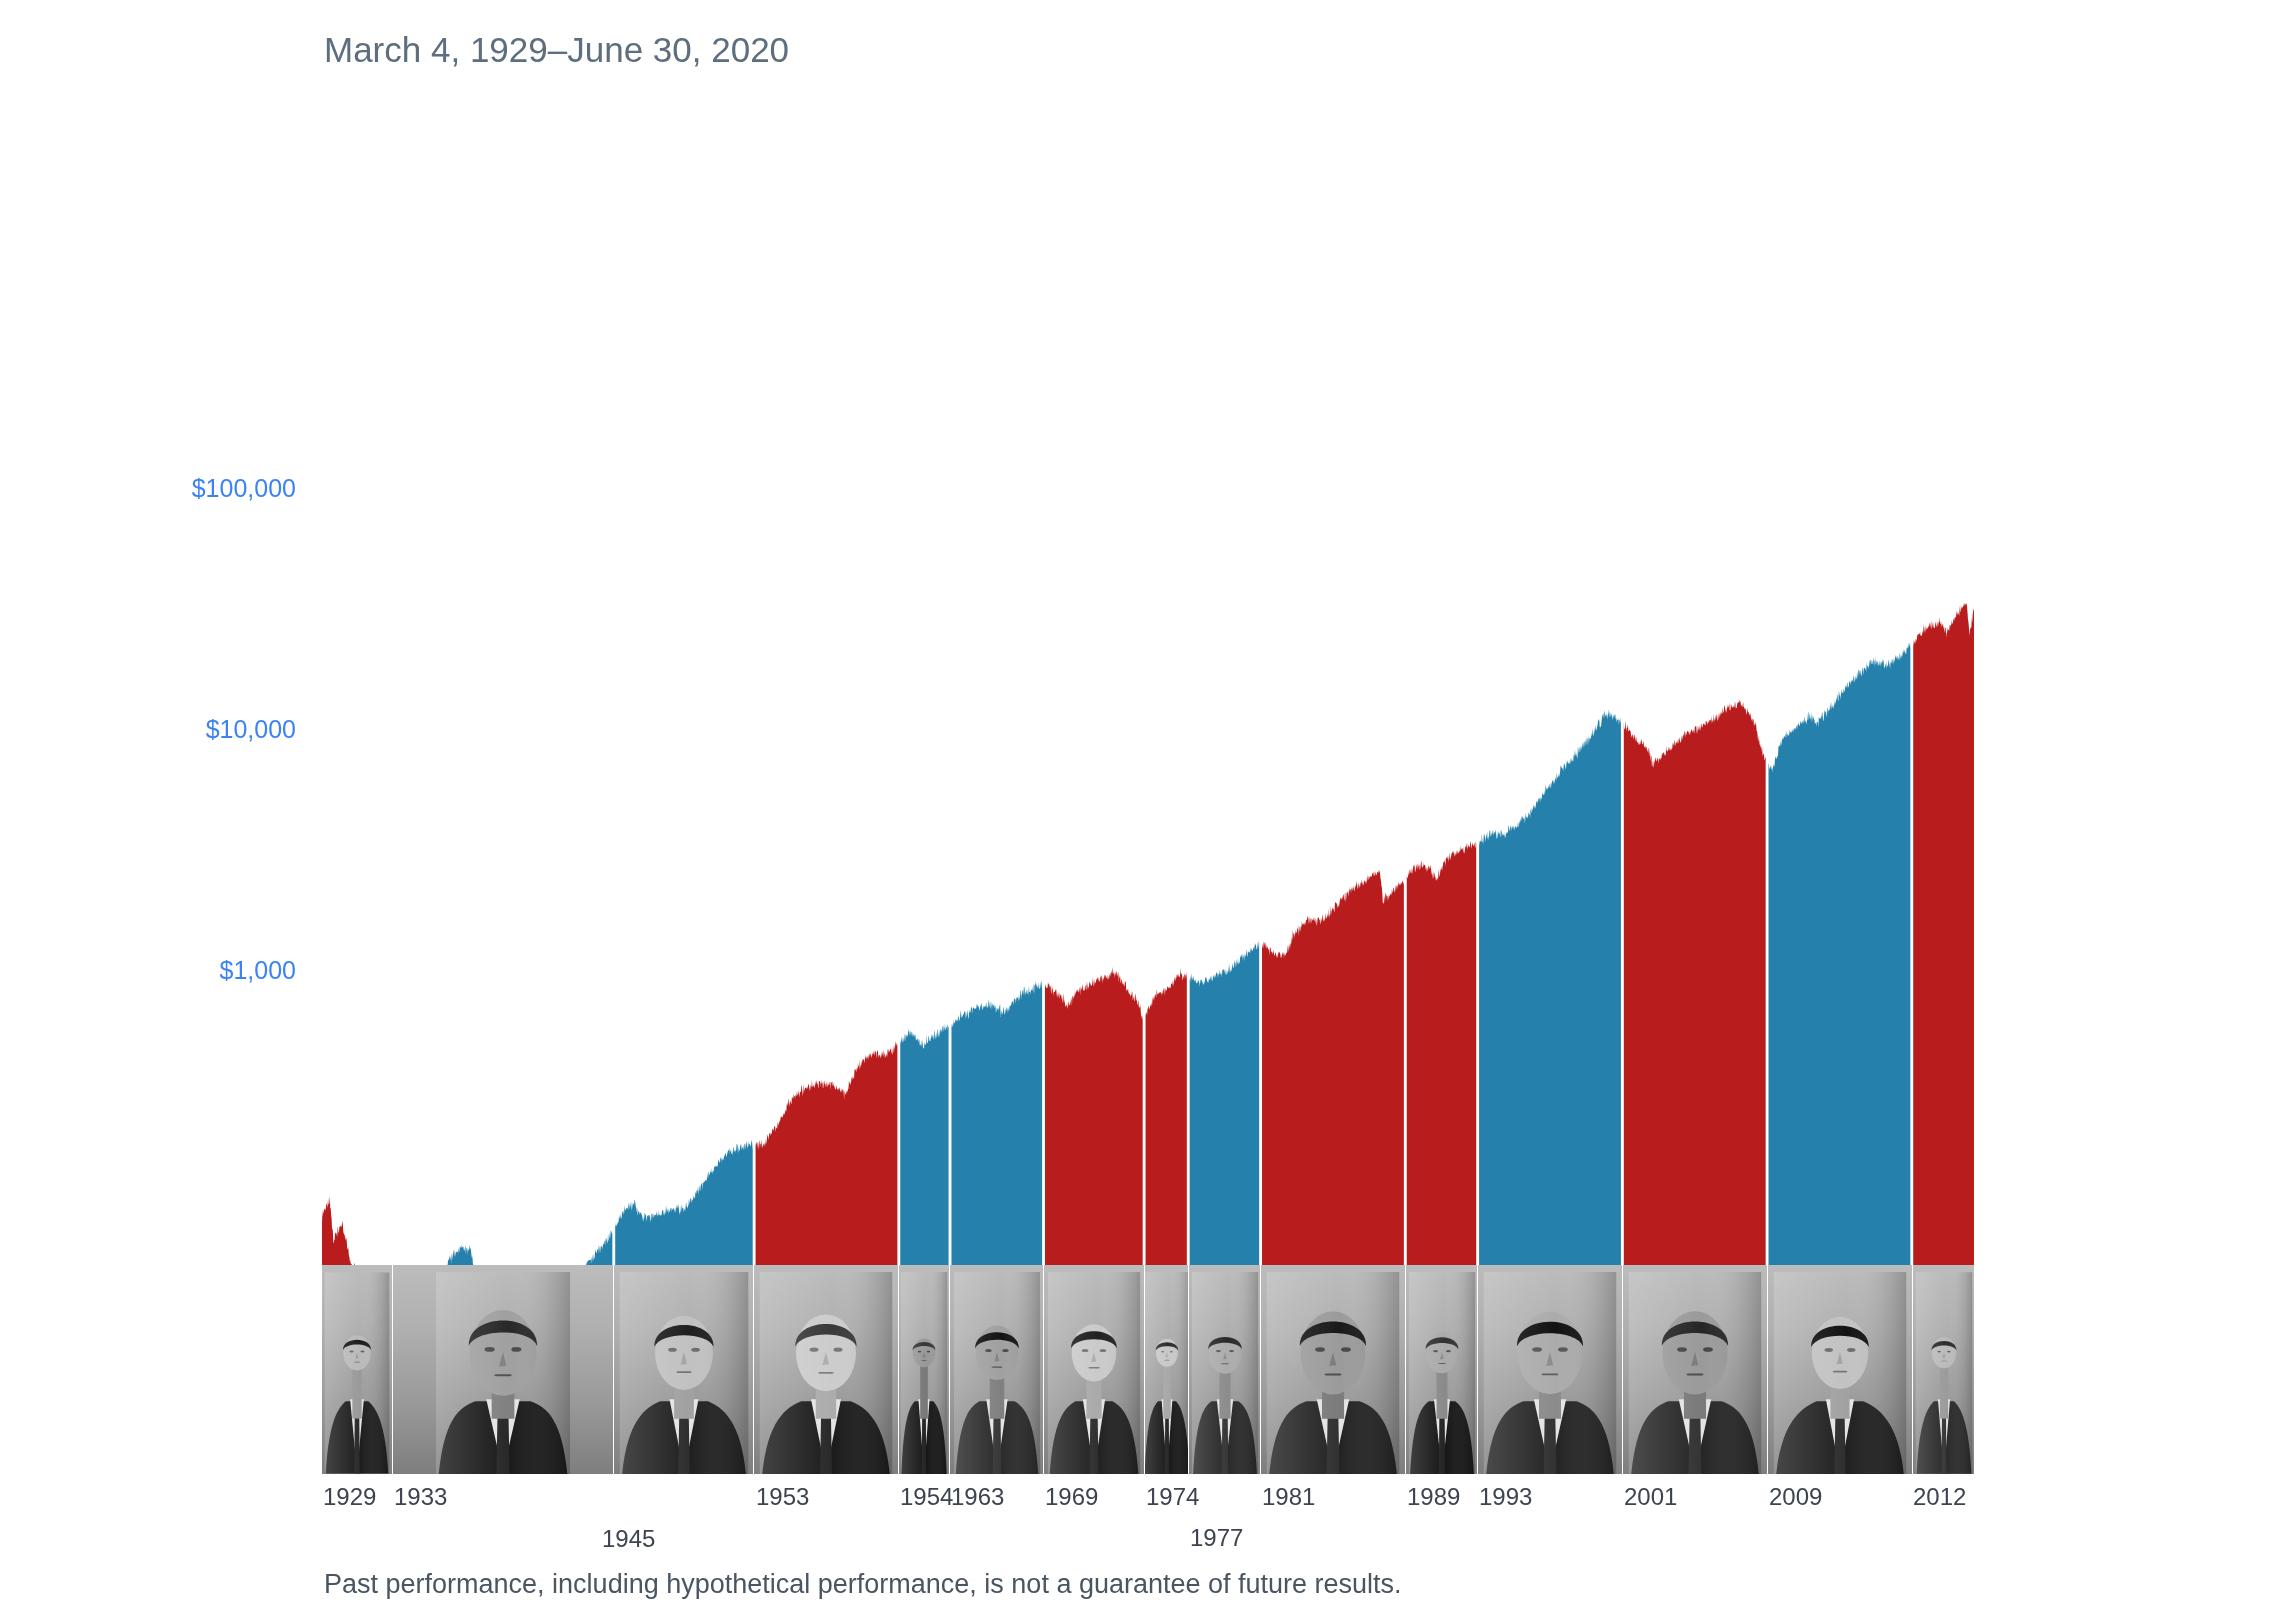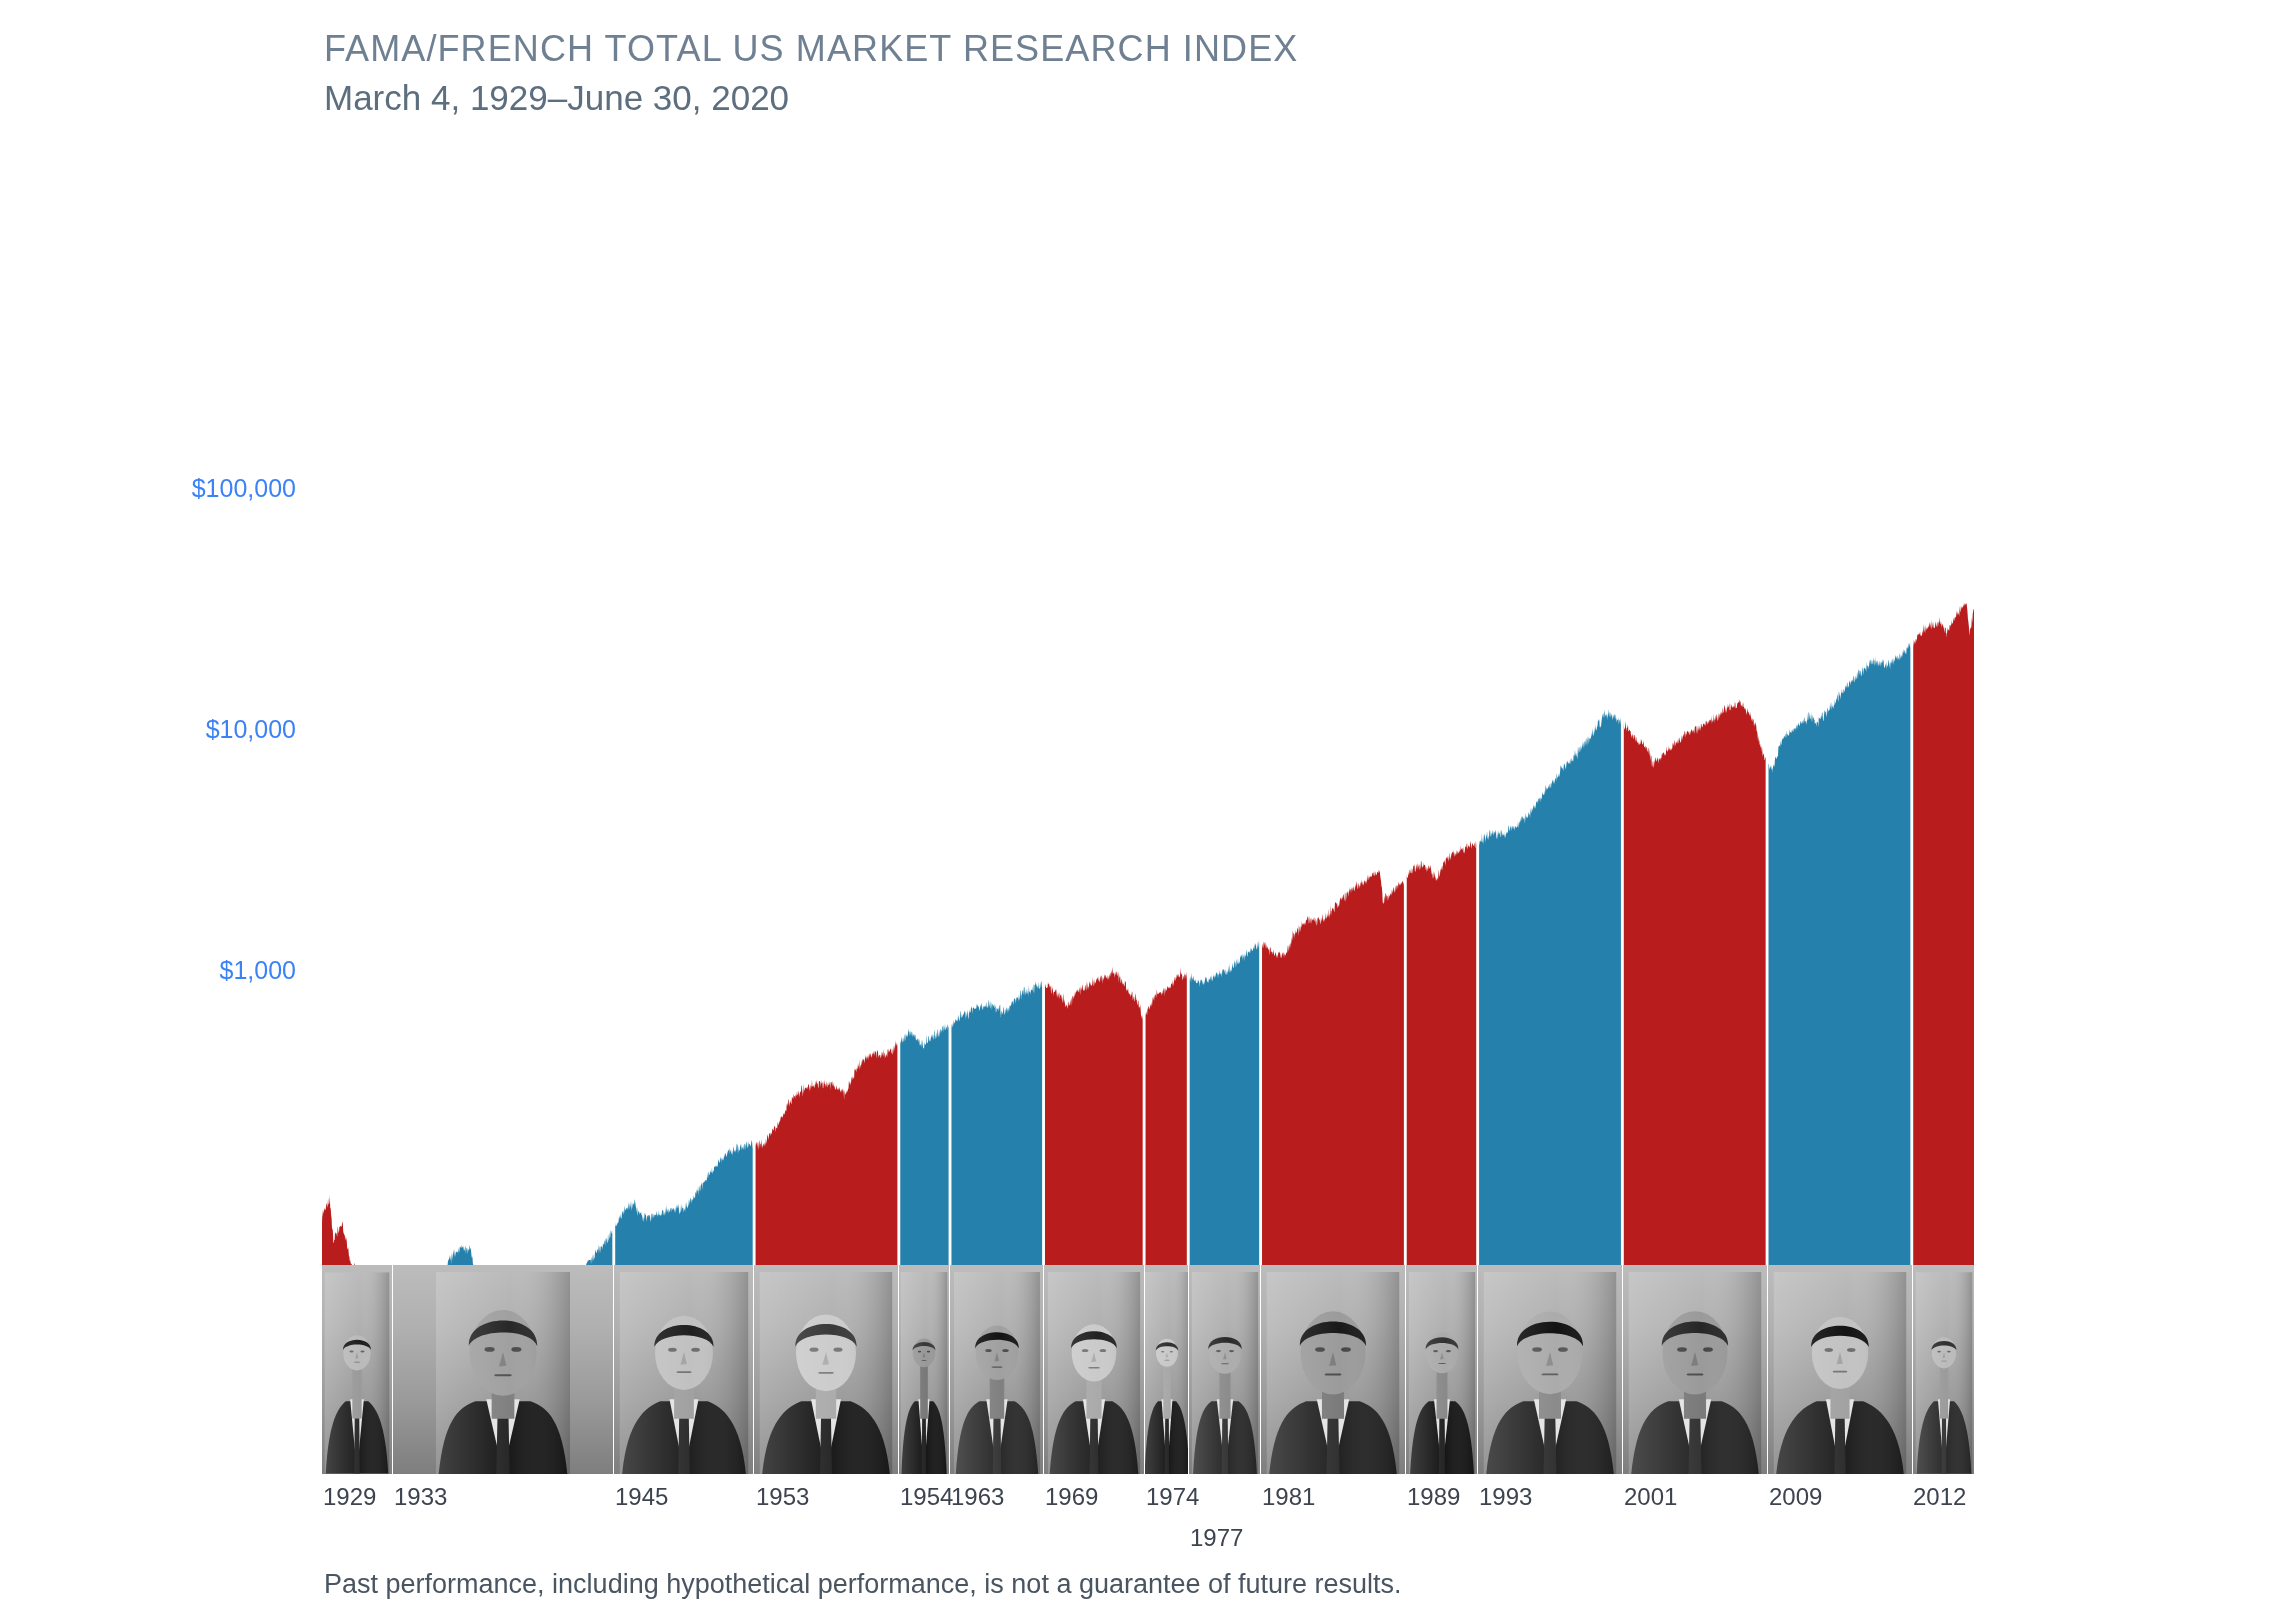--- a/index.html
+++ b/index.html
@@ -115,21 +115,20 @@
     top: 1569px;
     color: #4a5562;
     font-size: 27px;
     white-space: nowrap;
   }
 </style>
 </head>
 <body>
 
 <div id="title-block">
-  <div class="title-line-2">FAMA/FRENCH TOTAL US MARKET RESEARCH INDEX</div>
   <div class="title-line-3">March 4, 1929–June 30, 2020</div>
 </div>
 
 <div id="chart-area">
   <svg id="plot-svg" viewBox="0 0 1845 1124" preserveAspectRatio="none">
       <path d="M 0.00 1124 L 0.00 1075.05 L 0.49 1059.84 L 0.97 1068.19 L 1.46 1059.89 L 1.94 1064.46 L 2.43 1060.10 L 2.91 1058.12 L 3.40 1060.61 L 3.88 1060.22 L 4.37 1057.88 L 4.86 1053.85 L 5.34 1052.50 L 5.83 1058.28 L 6.31 1054.17 L 6.80 1047.25 L 7.28 1054.54 L 7.77 1053.27 L 8.25 1052.51 L 8.74 1043.94 L 9.23 1058.78 L 9.71 1058.11 L 10.20 1066.65 L 10.68 1069.39 L 11.17 1081.34 L 11.65 1081.06 L 12.14 1084.40 L 12.62 1096.65 L 13.11 1097.29 L 13.59 1093.69 L 14.08 1093.88 L 14.57 1084.86 L 15.05 1086.08 L 15.54 1086.76 L 16.02 1085.86 L 16.51 1088.37 L 16.99 1090.36 L 17.48 1078.16 L 17.96 1081.99 L 18.45 1085.46 L 18.94 1085.65 L 19.42 1079.41 L 19.91 1079.08 L 20.39 1078.38 L 20.88 1078.24 L 21.36 1077.83 L 21.85 1079.78 L 22.33 1075.60 L 22.82 1072.52 L 23.31 1076.91 L 23.79 1085.02 L 24.28 1086.24 L 24.76 1088.35 L 25.25 1087.55 L 25.73 1092.03 L 26.22 1094.51 L 26.70 1089.42 L 27.19 1092.55 L 27.68 1095.42 L 28.16 1103.61 L 28.65 1104.06 L 29.13 1101.33 L 29.62 1105.79 L 30.10 1111.73 L 30.59 1112.58 L 31.07 1117.66 L 31.56 1116.14 L 32.04 1120.05 L 32.53 1120.04 L 33.02 1120.98 L 33.50 1121.84 L 33.99 1123.20 L 34.47 1125.98 L 34.96 1122.45 L 35.44 1129.95 L 35.93 1121.83 L 36.41 1119.38 L 36.90 1122.17 L 37.39 1125.41 L 37.87 1131.62 L 38.36 1128.53 L 38.84 1130.77 L 39.33 1129.11 L 39.81 1130.33 L 40.30 1130.75 L 40.78 1135.25 L 41.27 1131.85 L 41.76 1136.25 L 42.24 1133.98 L 42.73 1132.45 L 43.21 1133.54 L 43.70 1127.78 L 44.18 1132.49 L 44.67 1134.92 L 45.15 1136.83 L 45.64 1135.43 L 46.12 1136.70 L 46.61 1143.56 L 47.10 1147.40 L 47.58 1149.97 L 48.07 1147.53 L 48.55 1150.45 L 49.04 1153.92 L 49.52 1160.85 L 50.01 1164.94 L 50.49 1164.83 L 50.98 1165.45 L 51.47 1170.63 L 51.95 1177.06 L 52.44 1173.43 L 52.92 1180.74 L 53.41 1185.45 L 53.89 1182.96 L 54.38 1188.03 L 54.86 1200.73 L 55.35 1192.91 L 55.84 1199.66 L 56.32 1201.02 L 56.81 1201.78 L 57.29 1203.01 L 57.78 1199.97 L 58.26 1205.73 L 58.75 1209.01 L 59.23 1204.78 L 59.72 1211.01 L 60.21 1216.39 L 60.69 1211.02 L 61.18 1215.37 L 61.66 1218.13 L 62.15 1217.25 L 62.63 1225.94 L 63.12 1225.89 L 63.60 1227.07 L 64.09 1229.11 L 64.57 1235.93 L 65.06 1233.93 L 65.55 1236.38 L 66.03 1234.22 L 66.52 1239.05 L 67.00 1238.22 L 67.49 1242.54 L 67.97 1241.54 L 68.46 1230.94 L 68.94 1231.38 L 69.43 1227.91 L 69.92 1231.52 L 70.40 1226.91 L 70.89 1222.85 L 71.37 1223.58 L 71.86 1217.47 L 72.34 1215.62 L 72.83 1215.95 L 73.31 1213.82 L 73.80 1211.74 L 74.29 1204.87 L 74.77 1208.62 L 75.26 1204.17 L 75.74 1203.03 L 76.23 1205.59 L 76.71 1207.48 L 77.20 1201.20 L 77.68 1199.12 L 78.17 1203.52 L 78.66 1208.03 L 79.14 1208.55 L 79.39 1124 Z" fill="#b81c1c"></path>
       <path d="M 79.39 1124 L 79.63 1207.29 L 80.11 1199.00 L 80.60 1197.55 L 81.08 1195.37 L 81.57 1189.23 L 82.05 1189.92 L 82.54 1192.40 L 83.03 1186.79 L 83.51 1182.78 L 84.00 1178.90 L 84.48 1174.63 L 84.97 1175.19 L 85.45 1171.29 L 85.94 1167.27 L 86.42 1162.26 L 86.91 1163.07 L 87.39 1159.60 L 87.88 1156.64 L 88.37 1154.15 L 88.85 1148.49 L 89.34 1151.37 L 89.82 1155.28 L 90.31 1148.11 L 90.79 1146.63 L 91.28 1148.34 L 91.76 1155.73 L 92.25 1151.44 L 92.74 1156.81 L 93.22 1146.79 L 93.71 1158.01 L 94.19 1151.63 L 94.68 1151.90 L 95.16 1157.34 L 95.65 1148.38 L 96.13 1157.47 L 96.62 1155.38 L 97.11 1159.38 L 97.59 1162.68 L 98.08 1155.18 L 98.56 1161.02 L 99.05 1154.40 L 99.53 1156.86 L 100.02 1159.81 L 100.50 1152.07 L 100.99 1153.61 L 101.47 1162.89 L 101.96 1162.74 L 102.45 1165.55 L 102.93 1159.06 L 103.42 1155.71 L 103.90 1155.93 L 104.39 1159.56 L 104.87 1155.76 L 105.36 1165.37 L 105.84 1160.56 L 106.33 1160.59 L 106.82 1161.65 L 107.30 1164.20 L 107.79 1164.72 L 108.27 1160.58 L 108.76 1164.71 L 109.24 1162.58 L 109.73 1167.96 L 110.21 1162.41 L 110.70 1163.14 L 111.19 1167.18 L 111.67 1162.69 L 112.16 1161.73 L 112.64 1158.00 L 113.13 1160.30 L 113.61 1165.41 L 114.10 1159.29 L 114.58 1161.21 L 115.07 1160.01 L 115.56 1158.49 L 116.04 1159.26 L 116.53 1154.20 L 117.01 1157.50 L 117.50 1156.88 L 117.98 1155.76 L 118.47 1155.85 L 118.95 1152.11 L 119.44 1149.75 L 119.92 1147.42 L 120.41 1147.72 L 120.90 1146.81 L 121.38 1148.31 L 121.87 1148.49 L 122.35 1147.04 L 122.84 1148.98 L 123.32 1147.32 L 123.81 1145.03 L 124.29 1146.43 L 124.78 1149.99 L 125.27 1142.71 L 125.75 1142.39 L 126.24 1140.09 L 126.72 1148.26 L 127.21 1141.85 L 127.69 1144.03 L 128.18 1142.00 L 128.66 1135.98 L 129.15 1143.69 L 129.64 1138.56 L 130.12 1137.89 L 130.61 1139.27 L 131.09 1135.61 L 131.58 1132.80 L 132.06 1129.37 L 132.55 1138.89 L 133.03 1134.87 L 133.52 1128.31 L 134.01 1127.12 L 134.49 1124.47 L 134.98 1125.04 L 135.46 1131.66 L 135.95 1132.00 L 136.43 1131.67 L 136.92 1128.10 L 137.40 1121.97 L 137.89 1121.71 L 138.38 1125.30 L 138.86 1122.95 L 139.35 1122.47 L 139.83 1123.76 L 140.32 1121.15 L 140.80 1116.26 L 141.29 1116.84 L 141.77 1114.82 L 142.26 1114.33 L 142.74 1110.67 L 143.23 1116.66 L 143.72 1111.13 L 144.20 1120.75 L 144.69 1111.60 L 145.17 1108.10 L 145.66 1116.06 L 146.14 1111.06 L 146.63 1104.53 L 147.11 1107.99 L 147.60 1112.92 L 148.09 1103.37 L 148.57 1112.94 L 149.06 1109.37 L 149.54 1106.91 L 150.03 1107.51 L 150.51 1106.78 L 151.00 1106.96 L 151.48 1106.97 L 151.97 1109.44 L 152.46 1102.01 L 152.94 1106.55 L 153.43 1106.87 L 153.91 1101.26 L 154.40 1101.26 L 154.88 1103.11 L 155.37 1098.89 L 155.85 1102.13 L 156.34 1102.52 L 156.83 1101.75 L 157.31 1101.12 L 157.80 1105.80 L 158.28 1099.40 L 158.77 1105.41 L 159.25 1105.93 L 159.74 1100.94 L 160.22 1101.00 L 160.71 1109.63 L 161.19 1102.38 L 161.68 1102.80 L 162.17 1110.21 L 162.65 1103.24 L 163.14 1103.82 L 163.62 1105.32 L 164.11 1106.00 L 164.59 1102.59 L 165.08 1099.30 L 165.56 1104.50 L 166.05 1102.46 L 166.54 1106.60 L 167.02 1111.64 L 167.51 1114.28 L 167.99 1111.68 L 168.48 1119.79 L 168.96 1122.78 L 169.45 1120.98 L 169.93 1129.74 L 170.42 1132.58 L 170.91 1130.04 L 171.39 1131.34 L 171.88 1137.91 L 172.36 1136.23 L 172.85 1141.04 L 173.33 1145.54 L 173.82 1148.60 L 174.30 1146.59 L 174.79 1150.70 L 175.27 1151.11 L 175.76 1160.35 L 176.25 1164.29 L 176.73 1156.25 L 177.22 1159.07 L 177.70 1157.77 L 178.19 1159.81 L 178.67 1152.72 L 179.16 1150.65 L 179.64 1151.25 L 180.13 1157.37 L 180.62 1148.33 L 181.10 1154.59 L 181.59 1149.77 L 182.07 1144.37 L 182.56 1143.92 L 183.04 1151.21 L 183.53 1142.22 L 184.01 1145.19 L 184.50 1145.69 L 184.99 1147.46 L 185.47 1144.61 L 185.96 1143.67 L 186.44 1145.20 L 186.93 1137.90 L 187.41 1141.99 L 187.90 1138.82 L 188.38 1136.21 L 188.87 1138.27 L 189.36 1133.36 L 189.84 1142.42 L 190.33 1134.40 L 190.81 1137.91 L 191.30 1138.81 L 191.78 1133.35 L 192.27 1138.20 L 192.75 1136.32 L 193.24 1139.67 L 193.72 1131.99 L 194.21 1136.86 L 194.70 1134.24 L 195.18 1134.40 L 195.67 1133.74 L 196.15 1134.92 L 196.64 1132.85 L 197.12 1136.31 L 197.61 1131.45 L 198.09 1131.54 L 198.58 1131.71 L 199.07 1136.84 L 199.55 1131.38 L 200.04 1126.70 L 200.52 1129.95 L 201.01 1134.72 L 201.49 1139.12 L 201.98 1129.70 L 202.46 1134.13 L 202.95 1136.93 L 203.44 1137.80 L 203.92 1132.06 L 204.41 1134.33 L 204.89 1132.88 L 205.38 1129.99 L 205.86 1134.20 L 206.35 1136.78 L 206.83 1131.00 L 207.32 1135.31 L 207.81 1130.10 L 208.29 1137.90 L 208.78 1136.30 L 209.26 1140.00 L 209.75 1134.78 L 210.23 1140.51 L 210.72 1136.20 L 211.20 1141.73 L 211.69 1134.84 L 212.18 1140.27 L 212.66 1138.08 L 213.15 1134.87 L 213.63 1141.01 L 214.12 1138.46 L 214.60 1145.07 L 215.09 1135.89 L 215.57 1132.93 L 216.06 1133.44 L 216.54 1136.29 L 217.03 1138.08 L 217.52 1141.00 L 218.00 1138.82 L 218.49 1136.05 L 218.97 1137.42 L 219.46 1140.28 L 219.94 1142.00 L 220.43 1138.62 L 220.91 1144.18 L 221.40 1143.53 L 221.89 1145.65 L 222.37 1147.86 L 222.86 1147.61 L 223.34 1144.77 L 223.83 1142.09 L 224.31 1141.45 L 224.80 1147.22 L 225.28 1144.43 L 225.77 1148.99 L 226.26 1145.91 L 226.74 1149.54 L 227.23 1144.69 L 227.71 1142.39 L 228.20 1147.24 L 228.68 1144.59 L 229.17 1147.83 L 229.65 1148.10 L 230.14 1145.57 L 230.63 1149.84 L 231.11 1143.55 L 231.60 1145.44 L 232.08 1145.13 L 232.57 1148.53 L 233.05 1149.17 L 233.54 1144.75 L 234.02 1154.56 L 234.51 1150.87 L 234.99 1145.64 L 235.48 1141.68 L 235.97 1141.52 L 236.45 1149.43 L 236.94 1145.73 L 237.42 1141.32 L 237.91 1150.54 L 238.39 1152.12 L 238.88 1144.03 L 239.36 1150.21 L 239.85 1150.07 L 240.34 1147.91 L 240.82 1146.93 L 241.31 1155.29 L 241.79 1149.94 L 242.28 1149.36 L 242.76 1151.45 L 243.25 1151.42 L 243.73 1155.56 L 244.22 1153.63 L 244.71 1152.49 L 245.19 1155.96 L 245.68 1151.09 L 246.16 1153.89 L 246.65 1156.11 L 247.13 1150.91 L 247.62 1156.41 L 248.10 1153.83 L 248.59 1152.25 L 249.07 1152.16 L 249.56 1154.36 L 250.05 1156.33 L 250.53 1157.11 L 251.02 1162.71 L 251.50 1154.17 L 251.99 1158.86 L 252.47 1155.55 L 252.96 1156.19 L 253.44 1160.62 L 253.93 1156.42 L 254.42 1160.43 L 254.90 1165.07 L 255.39 1160.31 L 255.87 1158.13 L 256.36 1161.81 L 256.84 1163.75 L 257.33 1161.35 L 257.81 1166.36 L 258.30 1167.70 L 258.79 1169.62 L 259.27 1164.86 L 259.76 1163.73 L 260.24 1162.70 L 260.73 1169.66 L 261.21 1172.83 L 261.70 1176.07 L 262.18 1172.86 L 262.67 1167.19 L 263.16 1170.50 L 263.64 1173.50 L 264.13 1165.31 L 264.61 1169.32 L 265.10 1169.17 L 265.58 1176.34 L 266.07 1166.11 L 266.55 1174.23 L 267.04 1168.40 L 267.53 1167.47 L 268.01 1164.36 L 268.50 1168.73 L 268.98 1164.13 L 269.47 1163.93 L 269.95 1161.57 L 270.44 1159.85 L 270.92 1155.30 L 271.41 1160.48 L 271.89 1156.48 L 272.38 1161.70 L 272.87 1162.46 L 273.35 1159.21 L 273.84 1158.66 L 274.32 1159.85 L 274.81 1153.12 L 275.29 1158.52 L 275.78 1155.30 L 276.26 1155.14 L 276.75 1152.78 L 277.24 1144.01 L 277.72 1152.32 L 278.21 1148.32 L 278.69 1149.87 L 279.18 1145.40 L 279.66 1148.04 L 280.15 1141.28 L 280.63 1142.95 L 281.12 1145.70 L 281.61 1147.03 L 282.09 1139.03 L 282.58 1143.67 L 283.06 1138.69 L 283.55 1140.51 L 284.03 1139.26 L 284.52 1132.84 L 285.00 1135.08 L 285.49 1135.76 L 285.98 1135.87 L 286.46 1133.59 L 286.95 1136.64 L 287.43 1129.43 L 287.92 1132.48 L 288.40 1125.35 L 288.89 1122.88 L 289.37 1124.32 L 289.86 1122.25 L 290.34 1127.53 L 290.83 1124.46 L 291.32 1120.73 L 291.80 1130.30 L 292.29 1122.13 L 292.77 1124.42 L 293.26 1122.01 L 293.74 1122.73 L 294.23 1121.69 L 294.71 1125.75 L 295.20 1119.85 L 295.69 1119.98 L 296.17 1118.65 L 296.66 1117.79 L 297.14 1115.55 L 297.63 1117.66 L 298.11 1116.32 L 298.60 1116.30 L 299.08 1116.09 L 299.57 1116.55 L 300.06 1115.05 L 300.54 1121.05 L 301.03 1112.17 L 301.51 1116.47 L 302.00 1109.45 L 302.48 1118.53 L 302.97 1108.84 L 303.45 1117.31 L 303.94 1114.38 L 304.42 1113.70 L 304.91 1108.00 L 305.40 1104.10 L 305.88 1107.03 L 306.37 1108.21 L 306.85 1108.33 L 307.34 1104.89 L 307.82 1104.22 L 308.31 1105.28 L 308.79 1098.70 L 309.28 1109.18 L 309.77 1104.82 L 310.25 1100.70 L 310.74 1100.61 L 311.22 1108.79 L 311.71 1099.64 L 312.19 1101.94 L 312.68 1100.77 L 313.16 1104.68 L 313.65 1099.08 L 314.14 1097.38 L 314.62 1099.16 L 315.11 1098.70 L 315.59 1094.18 L 316.08 1095.60 L 316.56 1091.44 L 317.05 1100.89 L 317.53 1091.78 L 318.02 1092.44 L 318.51 1097.09 L 318.99 1096.56 L 319.48 1086.66 L 319.96 1093.36 L 320.45 1095.46 L 320.93 1085.06 L 321.42 1092.25 L 321.90 1090.58 L 322.39 1083.29 L 322.87 1083.47 L 323.36 1085.77 L 323.85 1086.65 L 324.33 1087.16 L 324.82 1081.98 L 325.30 1086.21 L 325.79 1081.06 L 325.85 1124 Z" fill="#2581ab"></path>
       <path d="M 325.85 1124 L 326.27 1078.79 L 326.76 1081.80 L 327.24 1073.74 L 327.73 1078.48 L 328.22 1077.96 L 328.70 1078.53 L 329.19 1076.96 L 329.67 1073.91 L 330.16 1076.79 L 330.64 1074.36 L 331.13 1074.19 L 331.61 1067.92 L 332.10 1070.57 L 332.59 1065.94 L 333.07 1070.09 L 333.56 1064.36 L 334.04 1069.73 L 334.53 1069.48 L 335.01 1063.58 L 335.50 1061.29 L 335.98 1063.59 L 336.47 1065.45 L 336.96 1060.72 L 337.44 1063.73 L 337.93 1054.94 L 338.41 1059.83 L 338.90 1060.08 L 339.38 1060.58 L 339.87 1058.22 L 340.35 1058.73 L 340.84 1057.25 L 341.33 1059.98 L 341.81 1056.22 L 342.30 1051.35 L 342.78 1060.63 L 343.27 1057.53 L 343.75 1052.89 L 344.24 1057.27 L 344.72 1050.56 L 345.21 1061.46 L 345.69 1057.57 L 346.18 1050.32 L 346.67 1059.02 L 347.15 1053.45 L 347.64 1052.44 L 348.12 1054.55 L 348.61 1054.24 L 349.09 1048.06 L 349.58 1050.48 L 350.06 1053.32 L 350.55 1057.00 L 351.04 1058.52 L 351.52 1062.99 L 352.01 1056.79 L 352.49 1067.18 L 352.98 1063.37 L 353.46 1060.75 L 353.95 1062.52 L 354.43 1062.77 L 354.92 1065.76 L 355.41 1063.22 L 355.89 1063.92 L 356.38 1062.55 L 356.86 1065.67 L 357.35 1066.14 L 357.83 1068.30 L 358.32 1071.89 L 358.80 1073.38 L 359.29 1068.60 L 359.78 1070.15 L 360.26 1064.58 L 360.75 1063.35 L 361.23 1065.90 L 361.72 1065.88 L 362.20 1069.06 L 362.69 1073.47 L 363.17 1067.29 L 363.66 1066.87 L 364.14 1065.85 L 364.63 1065.96 L 365.12 1068.23 L 365.60 1065.45 L 366.09 1066.44 L 366.57 1071.65 L 367.06 1074.17 L 367.54 1063.80 L 368.03 1065.27 L 368.51 1071.63 L 369.00 1066.16 L 369.49 1063.89 L 369.97 1065.02 L 370.46 1068.91 L 370.94 1067.77 L 371.43 1065.68 L 371.91 1065.41 L 372.40 1066.03 L 372.88 1066.33 L 373.37 1061.08 L 373.86 1065.19 L 374.34 1067.78 L 374.83 1065.50 L 375.31 1064.45 L 375.80 1066.81 L 376.28 1060.36 L 376.77 1066.55 L 377.25 1065.32 L 377.74 1066.73 L 378.22 1066.46 L 378.71 1065.16 L 379.20 1066.67 L 379.68 1061.95 L 380.17 1060.40 L 380.65 1060.61 L 381.14 1061.34 L 381.62 1066.59 L 382.11 1062.75 L 382.59 1067.08 L 383.08 1061.58 L 383.57 1065.61 L 384.05 1057.01 L 384.54 1063.31 L 385.02 1054.76 L 385.51 1063.06 L 385.99 1060.71 L 386.48 1058.54 L 386.96 1065.10 L 387.45 1058.89 L 387.94 1061.64 L 388.42 1062.84 L 388.91 1059.15 L 389.39 1057.60 L 389.88 1063.11 L 390.36 1058.46 L 390.85 1058.26 L 391.33 1058.86 L 391.82 1060.68 L 392.31 1059.10 L 392.79 1057.60 L 393.28 1062.36 L 393.76 1058.41 L 394.25 1063.97 L 394.73 1056.53 L 395.22 1064.08 L 395.70 1053.70 L 396.19 1059.36 L 396.68 1054.32 L 397.16 1057.72 L 397.65 1058.23 L 398.13 1053.08 L 398.62 1060.06 L 399.10 1065.68 L 399.59 1062.78 L 400.07 1063.58 L 400.56 1060.57 L 401.04 1053.08 L 401.53 1062.57 L 402.02 1054.44 L 402.50 1058.81 L 402.99 1058.25 L 403.47 1057.99 L 403.96 1062.81 L 404.44 1060.82 L 404.93 1058.55 L 405.41 1060.49 L 405.90 1051.96 L 406.39 1062.81 L 406.87 1050.58 L 407.36 1056.34 L 407.84 1057.10 L 408.33 1058.82 L 408.81 1055.46 L 409.30 1055.28 L 409.78 1048.21 L 410.27 1053.97 L 410.76 1050.14 L 411.24 1047.31 L 411.73 1046.90 L 412.21 1053.09 L 412.70 1050.07 L 413.18 1047.56 L 413.67 1050.20 L 414.15 1048.25 L 414.64 1047.95 L 415.13 1043.91 L 415.61 1046.44 L 416.10 1046.46 L 416.58 1047.52 L 417.07 1039.65 L 417.55 1041.32 L 418.04 1042.19 L 418.52 1037.40 L 419.01 1039.00 L 419.49 1039.86 L 419.98 1033.14 L 420.47 1044.52 L 420.95 1037.11 L 421.44 1032.43 L 421.92 1038.58 L 422.41 1039.18 L 422.89 1033.49 L 423.38 1032.31 L 423.86 1031.29 L 424.35 1029.47 L 424.84 1038.43 L 425.32 1029.50 L 425.81 1030.64 L 426.29 1029.69 L 426.78 1027.49 L 427.26 1029.18 L 427.75 1029.19 L 428.23 1026.48 L 428.72 1027.12 L 429.21 1026.50 L 429.69 1028.44 L 430.18 1018.88 L 430.66 1023.93 L 431.15 1025.04 L 431.63 1018.67 L 432.12 1017.36 L 432.60 1021.29 L 433.09 1021.38 L 433.57 1015.46 L 434.06 1018.65 L 434.55 1018.27 L 435.03 1018.71 L 435.52 1012.65 L 436.00 1020.44 L 436.49 1017.72 L 436.97 1016.54 L 437.46 1017.58 L 437.94 1011.99 L 438.43 1011.82 L 438.92 1012.79 L 439.40 1011.80 L 439.89 1010.41 L 440.37 1012.29 L 440.86 1010.97 L 441.34 1010.62 L 441.83 1012.99 L 442.31 1007.00 L 442.80 1003.11 L 443.29 1006.64 L 443.77 1007.80 L 444.26 1006.36 L 444.74 1002.47 L 445.23 1001.28 L 445.71 1007.79 L 446.20 1002.00 L 446.68 1004.02 L 447.17 1005.05 L 447.66 1001.65 L 448.14 1005.46 L 448.63 1002.59 L 449.11 999.46 L 449.60 1001.16 L 450.08 996.29 L 450.57 998.69 L 451.05 996.67 L 451.54 1001.28 L 452.02 1000.38 L 452.51 998.01 L 453.00 995.68 L 453.48 994.18 L 453.97 993.59 L 454.45 993.73 L 454.94 990.51 L 455.42 997.91 L 455.91 993.88 L 456.39 993.27 L 456.88 996.95 L 457.37 998.21 L 457.85 992.72 L 458.34 995.81 L 458.82 999.83 L 459.31 992.29 L 459.79 989.35 L 460.28 993.09 L 460.76 995.35 L 461.25 994.48 L 461.74 992.80 L 462.22 996.71 L 462.71 991.28 L 463.19 986.20 L 463.68 987.00 L 464.16 988.34 L 464.65 998.08 L 465.13 988.52 L 465.62 995.73 L 466.11 993.39 L 466.59 993.27 L 467.08 985.91 L 467.56 990.38 L 468.05 986.56 L 468.53 991.08 L 469.02 993.35 L 469.50 990.25 L 469.99 990.06 L 470.48 993.35 L 470.96 989.49 L 471.45 986.18 L 471.93 986.85 L 472.42 994.04 L 472.90 989.10 L 473.39 986.60 L 473.87 983.64 L 474.36 986.59 L 474.84 991.02 L 475.33 990.62 L 475.82 982.19 L 476.30 990.57 L 476.79 985.02 L 477.27 987.59 L 477.76 986.25 L 478.24 988.79 L 478.73 989.23 L 479.21 986.78 L 479.70 981.88 L 480.19 984.36 L 480.67 992.55 L 481.16 985.52 L 481.64 980.51 L 482.13 993.36 L 482.61 991.22 L 482.61 1124 Z" fill="#2581ab"></path>
       <path d="M 482.61 1124 L 482.61 991.22 L 483.10 986.46 L 483.58 985.00 L 484.07 987.78 L 484.56 987.98 L 485.04 985.83 L 485.53 984.05 L 486.01 991.17 L 486.50 985.74 L 486.98 983.80 L 487.47 988.36 L 487.95 993.54 L 488.44 986.06 L 488.93 981.85 L 489.41 986.34 L 489.90 986.79 L 490.38 991.17 L 490.87 981.13 L 491.35 986.73 L 491.84 991.44 L 492.32 988.74 L 492.81 985.75 L 493.29 989.02 L 493.78 984.96 L 494.27 990.19 L 494.75 984.45 L 495.24 988.80 L 495.72 980.60 L 496.21 986.61 L 496.69 983.43 L 497.18 978.51 L 497.66 975.74 L 498.15 978.59 L 498.64 982.53 L 499.12 977.50 L 499.61 974.30 L 500.09 974.55 L 500.58 977.96 L 501.06 974.31 L 501.55 974.97 L 502.03 975.73 L 502.52 972.96 L 503.01 970.12 L 503.49 969.34 L 503.98 971.99 L 504.46 970.76 L 504.95 966.17 L 505.43 967.12 L 505.92 968.20 L 506.40 973.82 L 506.89 966.86 L 507.37 968.88 L 507.86 968.64 L 508.35 969.89 L 508.83 963.38 L 509.32 962.16 L 509.80 965.84 L 510.29 964.94 L 510.77 959.98 L 511.26 963.05 L 511.74 960.12 L 512.23 957.30 L 512.72 955.28 L 513.20 956.63 L 513.69 956.65 L 514.17 957.49 L 514.66 955.79 L 515.14 954.47 L 515.63 952.17 L 516.11 953.86 L 516.60 953.34 L 517.09 951.03 L 517.57 949.48 L 518.06 948.44 L 518.54 950.42 L 519.03 941.92 L 519.51 944.27 L 520.00 940.17 L 520.48 943.56 L 520.97 937.06 L 521.46 936.84 L 521.94 945.27 L 522.43 941.28 L 522.91 940.05 L 523.40 937.58 L 523.88 942.36 L 524.37 941.24 L 524.85 934.12 L 525.34 934.39 L 525.82 935.88 L 526.31 936.57 L 526.80 930.15 L 527.28 933.77 L 527.77 933.51 L 528.25 933.73 L 528.74 930.83 L 529.22 936.63 L 529.71 928.19 L 530.19 933.01 L 530.68 932.23 L 531.17 931.59 L 531.65 926.57 L 532.14 931.93 L 532.62 927.32 L 533.11 935.21 L 533.59 931.01 L 534.08 928.20 L 534.56 929.03 L 535.05 926.69 L 535.54 921.24 L 536.02 922.08 L 536.51 934.27 L 536.99 927.77 L 537.48 919.32 L 537.96 930.31 L 538.45 927.01 L 538.93 926.13 L 539.42 924.29 L 539.91 924.24 L 540.39 923.43 L 540.88 923.65 L 541.36 925.59 L 541.85 922.66 L 542.33 925.63 L 542.82 921.27 L 543.30 919.62 L 543.79 920.73 L 544.28 928.37 L 544.76 922.07 L 545.25 926.68 L 545.73 920.81 L 546.22 921.83 L 546.70 923.81 L 547.19 914.57 L 547.67 922.43 L 548.16 922.55 L 548.64 920.75 L 549.13 923.23 L 549.62 919.87 L 550.10 924.55 L 550.59 922.86 L 551.07 916.22 L 551.56 920.64 L 552.04 918.67 L 552.53 915.01 L 553.01 920.00 L 553.50 918.00 L 553.99 922.88 L 554.47 925.01 L 554.96 916.13 L 555.44 916.32 L 555.93 916.67 L 556.41 917.64 L 556.90 923.49 L 557.38 914.59 L 557.87 919.78 L 558.36 918.56 L 558.84 917.23 L 559.33 924.29 L 559.81 924.17 L 560.30 919.24 L 560.78 915.14 L 561.27 918.54 L 561.75 920.24 L 562.24 919.47 L 562.72 922.97 L 563.21 922.08 L 563.70 915.97 L 564.18 924.11 L 564.67 920.58 L 565.15 917.15 L 565.64 921.35 L 566.12 920.99 L 566.61 920.03 L 567.09 916.40 L 567.58 926.32 L 568.07 917.94 L 568.55 917.88 L 569.04 917.20 L 569.52 920.38 L 570.01 922.09 L 570.49 916.13 L 570.98 919.19 L 571.46 921.83 L 571.95 922.67 L 572.44 921.94 L 572.92 925.48 L 573.41 924.86 L 573.89 926.42 L 574.38 923.52 L 574.86 921.27 L 575.35 924.74 L 575.83 926.58 L 576.32 925.00 L 576.81 924.17 L 577.29 926.86 L 577.78 924.96 L 578.26 922.76 L 578.75 929.29 L 579.23 926.37 L 579.72 929.56 L 580.20 926.57 L 580.69 925.65 L 581.17 928.11 L 581.66 924.62 L 582.15 926.33 L 582.63 929.63 L 583.12 937.59 L 583.60 925.74 L 584.09 930.46 L 584.57 931.66 L 585.06 929.75 L 585.54 926.85 L 586.03 930.56 L 586.52 928.47 L 587.00 927.48 L 587.49 924.64 L 587.97 925.60 L 588.46 916.04 L 588.94 920.64 L 589.43 915.45 L 589.91 921.67 L 590.40 918.11 L 590.89 918.07 L 591.37 911.06 L 591.86 914.38 L 592.34 910.47 L 592.83 915.56 L 593.31 913.40 L 593.80 912.62 L 594.28 912.68 L 594.77 901.91 L 595.26 904.96 L 595.74 904.20 L 596.23 902.80 L 596.71 907.26 L 597.20 901.69 L 597.68 903.27 L 598.17 902.08 L 598.65 896.06 L 599.14 901.21 L 599.63 898.44 L 600.11 904.51 L 600.60 891.51 L 601.08 902.32 L 601.57 898.42 L 602.05 899.00 L 602.54 893.26 L 603.02 898.90 L 603.51 890.44 L 603.99 894.48 L 604.48 892.23 L 604.97 892.06 L 605.45 893.36 L 605.94 896.90 L 606.42 890.94 L 606.91 890.31 L 607.39 887.03 L 607.88 893.33 L 608.36 889.39 L 608.85 888.84 L 609.34 892.11 L 609.82 886.51 L 610.31 893.05 L 610.79 887.16 L 611.28 885.39 L 611.76 889.77 L 612.25 886.28 L 612.73 885.33 L 613.22 890.56 L 613.71 887.37 L 614.19 890.51 L 614.68 884.36 L 615.16 886.66 L 615.65 886.24 L 616.13 882.55 L 616.62 888.41 L 617.10 885.51 L 617.59 882.17 L 618.08 884.34 L 618.56 882.96 L 619.05 891.57 L 619.53 885.15 L 620.02 882.01 L 620.50 882.74 L 620.99 884.24 L 621.47 890.64 L 621.96 888.08 L 622.44 886.81 L 622.93 888.34 L 623.42 887.23 L 623.90 891.37 L 624.39 889.49 L 624.87 887.30 L 625.36 883.15 L 625.84 885.26 L 626.33 888.14 L 626.81 880.68 L 627.30 889.48 L 627.79 885.98 L 628.27 884.59 L 628.76 891.64 L 629.24 886.73 L 629.73 890.38 L 630.21 885.60 L 630.70 887.57 L 631.18 889.77 L 631.67 881.95 L 632.16 880.40 L 632.64 885.45 L 633.13 880.47 L 633.61 884.03 L 634.10 883.32 L 634.58 881.51 L 635.07 880.40 L 635.55 879.71 L 636.04 885.06 L 636.52 885.30 L 637.01 887.35 L 637.50 879.67 L 637.98 885.50 L 638.47 876.76 L 638.95 883.18 L 639.44 876.20 L 639.92 880.86 L 640.41 870.98 L 640.89 875.64 L 641.38 876.93 L 641.87 873.87 L 642.35 875.43 L 642.84 878.34 L 643.32 870.35 L 643.81 875.02 L 644.22 1124 Z" fill="#b81c1c"></path>
       <path d="M 644.22 1124 L 644.29 875.41 L 644.78 879.36 L 645.26 872.67 L 645.75 871.52 L 646.24 874.75 L 646.72 871.99 L 647.21 866.20 L 647.69 871.24 L 648.18 874.37 L 648.66 868.84 L 649.15 867.91 L 649.63 872.21 L 650.12 872.15 L 650.61 866.85 L 651.09 863.34 L 651.58 865.81 L 652.06 872.06 L 652.55 863.63 L 653.03 866.58 L 653.52 865.02 L 654.00 867.70 L 654.49 862.35 L 654.97 857.77 L 655.46 862.56 L 655.95 860.17 L 656.43 866.37 L 656.92 859.88 L 657.40 863.57 L 657.89 866.24 L 658.37 861.90 L 658.86 861.17 L 659.34 863.59 L 659.83 867.35 L 660.32 864.10 L 660.80 864.38 L 661.29 867.72 L 661.77 865.38 L 662.26 864.27 L 662.74 865.32 L 663.23 870.48 L 663.71 869.87 L 664.20 871.49 L 664.69 868.60 L 665.17 871.40 L 665.66 867.42 L 666.14 873.75 L 666.63 870.00 L 667.11 870.05 L 667.60 876.86 L 668.08 875.88 L 668.57 874.71 L 669.06 878.58 L 669.54 875.18 L 670.03 870.05 L 670.51 872.70 L 671.00 876.97 L 671.48 880.69 L 671.97 879.38 L 672.45 879.43 L 672.94 873.14 L 673.43 874.90 L 673.91 875.98 L 674.40 875.84 L 674.88 873.31 L 675.37 864.61 L 675.85 873.88 L 676.34 873.98 L 676.82 873.01 L 677.31 865.85 L 677.79 866.61 L 678.28 871.37 L 678.77 871.32 L 679.25 872.46 L 679.74 869.59 L 680.22 867.48 L 680.71 866.68 L 681.19 864.17 L 681.68 868.86 L 682.16 864.13 L 682.65 865.36 L 683.14 870.42 L 683.62 868.62 L 684.11 858.97 L 684.59 862.28 L 685.08 870.48 L 685.56 866.07 L 686.05 861.58 L 686.53 868.77 L 687.02 865.78 L 687.51 858.73 L 687.99 859.55 L 688.48 868.23 L 688.96 864.66 L 689.45 859.39 L 689.93 867.24 L 690.42 861.45 L 690.90 857.80 L 691.39 859.68 L 691.88 859.84 L 692.36 862.50 L 692.85 856.34 L 693.33 855.28 L 693.82 854.26 L 694.30 861.86 L 694.79 855.61 L 695.27 860.03 L 695.76 852.09 L 696.24 858.94 L 696.73 859.63 L 697.22 855.38 L 697.70 856.55 L 698.19 859.27 L 698.67 852.98 L 699.16 854.38 L 699.64 856.34 L 700.13 855.98 L 700.61 858.98 L 701.10 849.12 L 701.39 1124 Z" fill="#2581ab"></path>
@@ -791,21 +790,21 @@
 
     <rect x="28.41588194632673" y="99.14472556742237" width="7.101839523530674" height="0.7866653010680131" fill="rgb(109,109,109)" rx="2"></rect>
 
     <rect x="0" y="0" width="63.933603416184134" height="226.01" fill="url(#sh14)"></rect>
   </svg>
       </div>
     </div>
   <div id="x-axis-labels">
       <div class="x-tick-label" style="left: 323px;">1929</div>
       <div class="x-tick-label" style="left: 394px;">1933</div>
-      <div class="x-tick-label" style="left: 615px;">1945</div>
+      <div class="x-tick-label" style="left: 602px; margin-top: 42px;">1945</div>
       <div class="x-tick-label" style="left: 756px;">1953</div>
       <div class="x-tick-label" style="left: 900px;">1954</div>
       <div class="x-tick-label" style="left: 951px;">1963</div>
       <div class="x-tick-label" style="left: 1045px;">1969</div>
       <div class="x-tick-label" style="left: 1146px;">1974</div>
       <div class="x-tick-label" style="left: 1190px; margin-top: 41px;">1977</div>
       <div class="x-tick-label" style="left: 1262px;">1981</div>
       <div class="x-tick-label" style="left: 1407px;">1989</div>
       <div class="x-tick-label" style="left: 1479px;">1993</div>
       <div class="x-tick-label" style="left: 1624px;">2001</div>

